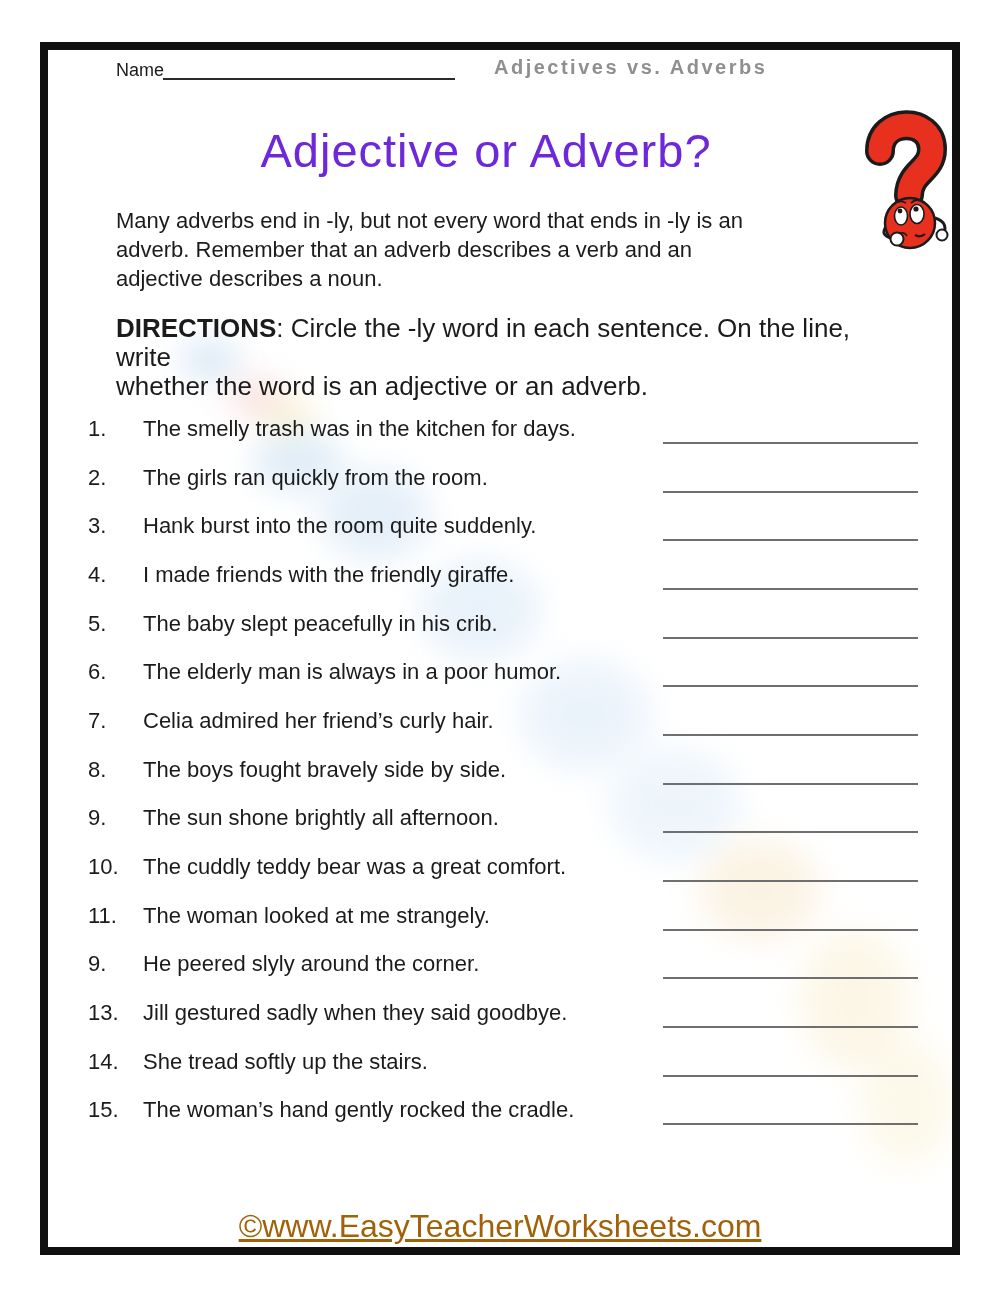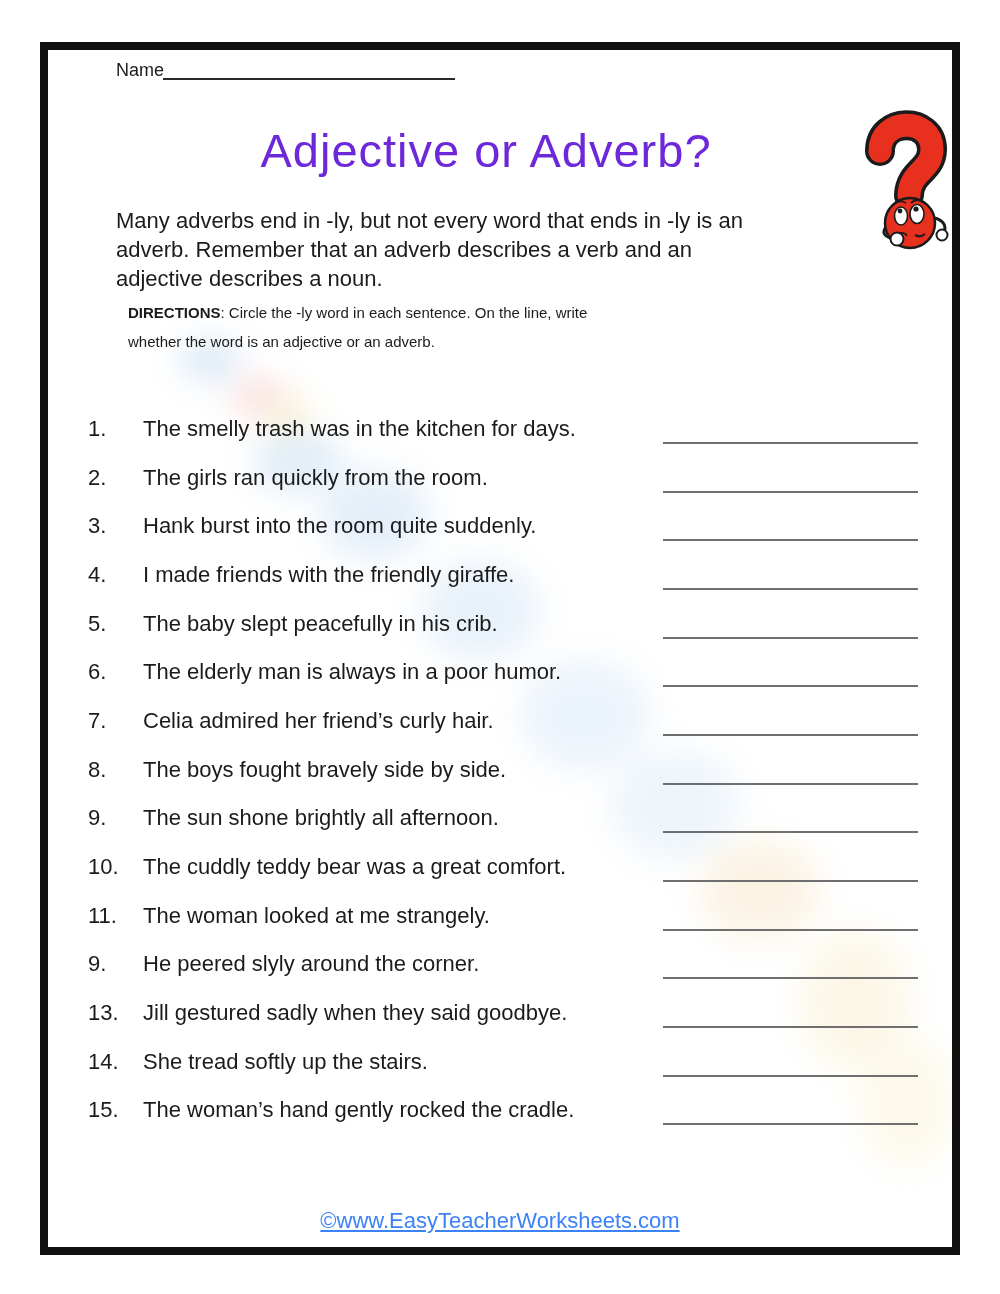--- a/index.html
+++ b/index.html
@@ -33,31 +33,31 @@
 
   .name-label { left:68px; top:10px; font-size:18px; }
   .name-line  { left:115px; top:8px; width:292px; height:22px; border-bottom:2px solid #2a2a2a; }
   .topic      { left:446px; top:6px; font-size:20px; font-weight:bold; color:#8f8f8f; letter-spacing:2.5px; }
 
   .title { left:0; top:73px; width:876px; text-align:center; font-size:47px; letter-spacing:1px; color:#6d28d9; }
 
   .qm { left:810px; top:55px; width:96px; height:150px; }
 
   .intro { left:68px; top:156px; width:760px; font-size:22px; line-height:29px; }
-  .directions { left:68px; top:248px; width:780px; font-size:15px; line-height:29px;margin-left:12px; }
+  .directions { left:68px; top:264px; width:780px; font-size:26px; line-height:29px; }
   .directions b { font-weight:bold; }
 
   .qlist { left:0; top:0; width:100%; height:100%; }
   .q-row { position:absolute; left:0; width:100%; height:49px; }
   .q-num  { position:absolute; left:40px; width:50px; font-size:22px; }
   .q-text { position:absolute; left:95px; font-size:22px; white-space:nowrap;text-align:right; }
   .q-line { position:absolute; left:615px; top:26px; width:255px; height:2px; background:#6f6f6f; }
 
   .footer { left:0; top:1158px; width:100%; text-align:center; }
-  .footer a { font-size:22px; color:#3b82f6; }
+  .footer a { font-size:32px; color:#a16207; }
 </style>
 </head>
 <body>
 
 <div class="canvas">
   <div class="frame">
     <div class="frame-inner">
 
       <div class="wm w1"></div>
       <div class="wm w2"></div>
@@ -66,20 +66,21 @@
       <div class="wm w5"></div>
       <div class="wm w6"></div>
       <div class="wm w7"></div>
       <div class="wm w8"></div>
       <div class="wm w9"></div>
       <div class="wm w10"></div>
       <div class="wm w11"></div>
 
       <div class="layer name-label">Name</div>
       <div class="layer name-line"></div>
+      <div class="layer topic">Adjectives vs. Adverbs</div>
 
       <div class="layer title">Adjective or Adverb?</div>
 
       <div class="layer qm">
         <svg width="96" height="150" viewBox="0 0 96 150" xmlns="http://www.w3.org/2000/svg">
           <path d="M 22 46 C 22 12 74 12 74 44 C 74 66 52 66 51 90" fill="none" stroke="#1b1b1b" stroke-width="30" stroke-linecap="round"></path>
           <path d="M 22 46 C 22 12 74 12 74 44 C 74 66 52 66 51 90" fill="none" stroke="#e8301f" stroke-width="23" stroke-linecap="round"></path>
           <path d="M 28 122 Q 22 130 33 133" fill="none" stroke="#1b1b1b" stroke-width="3"></path>
           <path d="M 77 113 Q 90 117 86 128" fill="none" stroke="#1b1b1b" stroke-width="3"></path>
           <circle cx="52" cy="118" r="25" fill="#e8301f" stroke="#1b1b1b" stroke-width="2.5"></circle>

